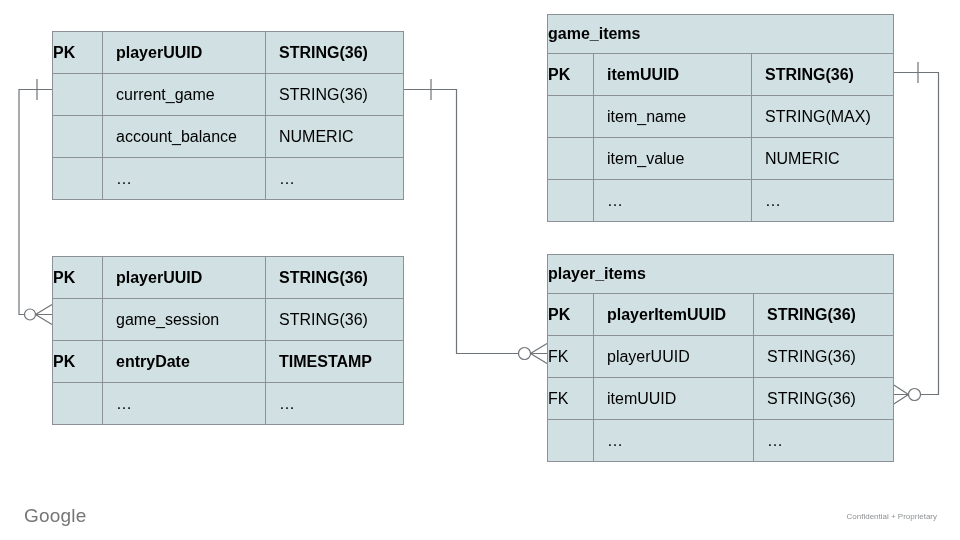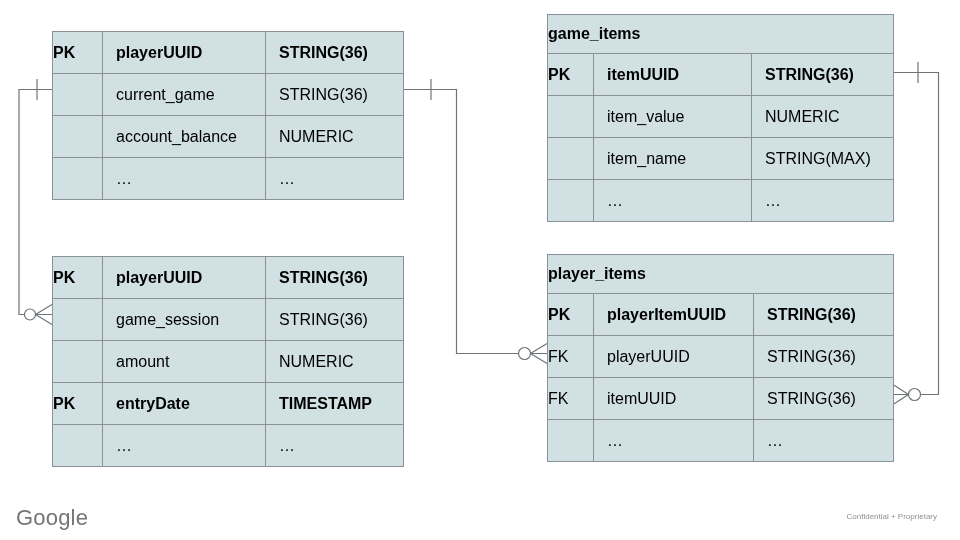--- a/index.html
+++ b/index.html
@@ -11,21 +11,21 @@
   table.etable{position:absolute;border-collapse:collapse;table-layout:fixed;
        font-size:16px;color:var(--text)}
   .etable td{border:1px solid var(--table-border);background:var(--table-fill);
        height:41px;padding:0 0 0 13px;overflow:hidden;white-space:nowrap;vertical-align:middle}
   .etable tr.hdr td{height:38px;text-align:left;font-weight:700;padding:0}
   .etable td.key{text-align:left;padding:0}
   .etable tr.pk td{font-weight:700}
   svg.connectors{position:absolute;left:0;top:0;pointer-events:none}
   .connectors path,.connectors line{stroke:var(--connector);stroke-width:1.2;fill:none}
   .connectors circle{fill:#ffffff;stroke:var(--connector);stroke-width:1.2}
-  .logo{position:absolute;left:16px;top:505px;font-size:22px;color:var(--logo-gray);
+  .logo{position:absolute;left:24px;top:505px;font-size:19px;color:var(--logo-gray);
        letter-spacing:.2px}
   .note{position:absolute;right:23px;top:512px;font-size:8px;color:var(--note-gray)}
   
   #t-players{left:52px;top:31px;width:351px}
   #t-game-items{left:547px;top:14px;width:346px}
   #t-ledger{left:52px;top:256px;width:351px}
   #t-player-items{left:547px;top:254px;width:346px}
 </style>
 </head>
 <body style="--table-fill: #d0e0e3; --table-border: #8b9196; --connector: #6f7478; --text: #000000; --logo-gray: #757575; --note-gray: #8d9093;">
@@ -93,27 +93,27 @@
         <tr class="hdr">
       <td colspan="3">game_items</td>
         </tr>
     <tr class="pk">
       <td class="key">PK</td>
       <td>itemUUID</td>
       <td>STRING(36)</td>
         </tr>
     <tr>
       <td class="key"></td>
-      <td>item_value</td>
-      <td>NUMERIC</td>
+      <td>item_name</td>
+      <td>STRING(MAX)</td>
         </tr>
     <tr>
       <td class="key"></td>
-      <td>item_name</td>
-      <td>STRING(MAX)</td>
+      <td>item_value</td>
+      <td>NUMERIC</td>
         </tr>
     <tr>
       <td class="key"></td>
       <td>…</td>
       <td>…</td>
         </tr>
   </tbody>
     </table>
 
   <table class="etable" id="t-ledger">
@@ -125,25 +125,20 @@
     <tbody>
     <tr class="pk">
       <td class="key">PK</td>
       <td>playerUUID</td>
       <td>STRING(36)</td>
         </tr>
     <tr>
       <td class="key"></td>
       <td>game_session</td>
       <td>STRING(36)</td>
-        </tr>
-    <tr>
-      <td class="key"></td>
-      <td>amount</td>
-      <td>NUMERIC</td>
         </tr>
     <tr class="pk">
       <td class="key">PK</td>
       <td>entryDate</td>
       <td>TIMESTAMP</td>
         </tr>
     <tr>
       <td class="key"></td>
       <td>…</td>
       <td>…</td>

